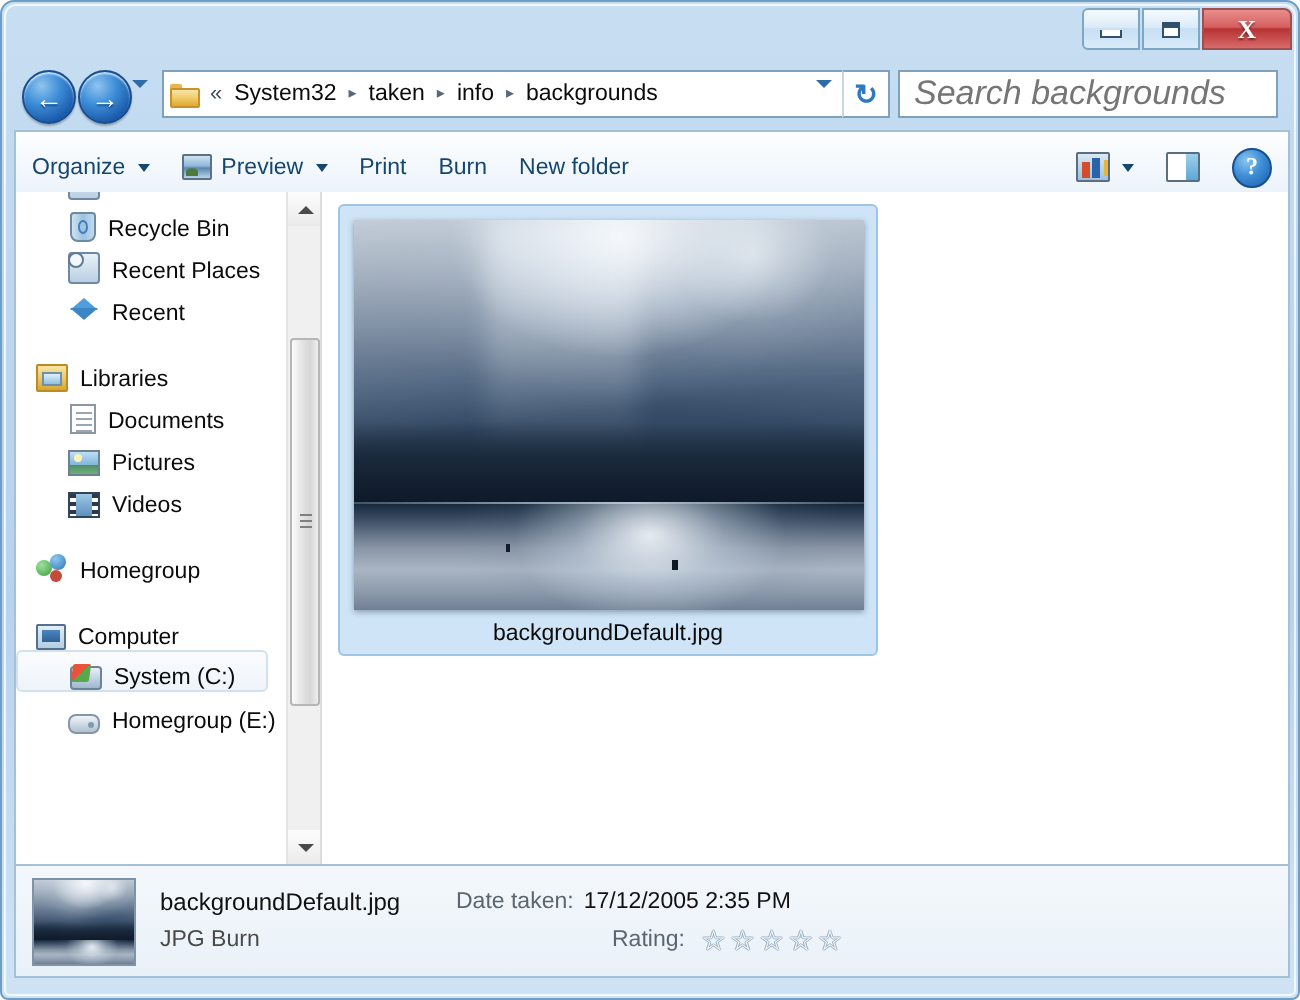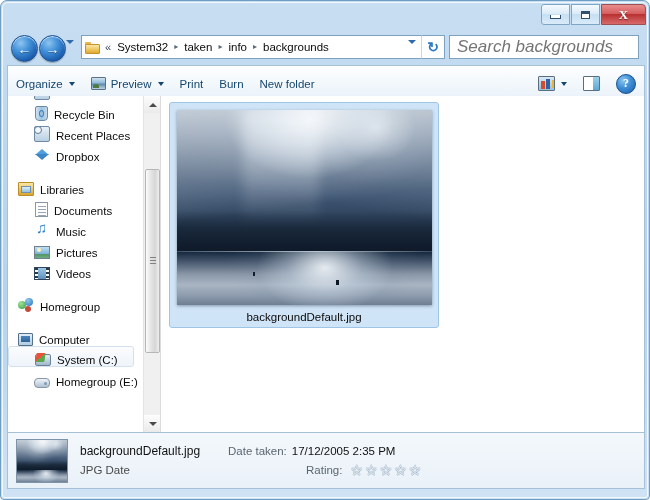--- a/index.html
+++ b/index.html
@@ -924,36 +924,32 @@
         <div class="nav-item level1">
           <span class="nav-ico ico-recycle"></span>
           <span>Recycle Bin</span>
         </div>
         <div class="nav-item level1">
           <span class="nav-ico ico-recent"></span>
           <span>Recent Places</span>
         </div>
         <div class="nav-item level1">
           <span class="nav-ico ico-dropbox"></span>
-          <span>Dropbox</span>
+          <span>Recent</span>
         </div>
 
         <div class="nav-spacer"></div>
 
         <div class="nav-item level0">
           <span class="nav-ico ico-libraries"></span>
           <span>Libraries</span>
         </div>
         <div class="nav-item level1">
           <span class="nav-ico ico-documents"></span>
           <span>Documents</span>
-        </div>
-        <div class="nav-item level1">
-          <span class="nav-ico ico-music"></span>
-          <span>Music</span>
         </div>
         <div class="nav-item level1">
           <span class="nav-ico ico-pictures"></span>
           <span>Pictures</span>
         </div>
         <div class="nav-item level1">
           <span class="nav-ico ico-videos"></span>
           <span>Videos</span>
         </div>
 
@@ -1022,21 +1018,21 @@
       </div>
     </div>
 
     <div id="details-info">
       <div class="details-row">
         <span class="detail-name">backgroundDefault.jpg</span>
         <span class="detail-key">Date taken:</span>
         <span class="detail-val">17/12/2005 2:35 PM</span>
       </div>
       <div class="details-row">
-        <span class="detail-type">JPG Date</span>
+        <span class="detail-type">JPG Burn</span>
         <span class="detail-key rating-label-pad">Rating:</span>
         <span class="rating-wrap">
           <span class="star">☆</span>
           <span class="star">☆</span>
           <span class="star">☆</span>
           <span class="star">☆</span>
           <span class="star">☆</span>
         </span>
       </div>
     </div>

